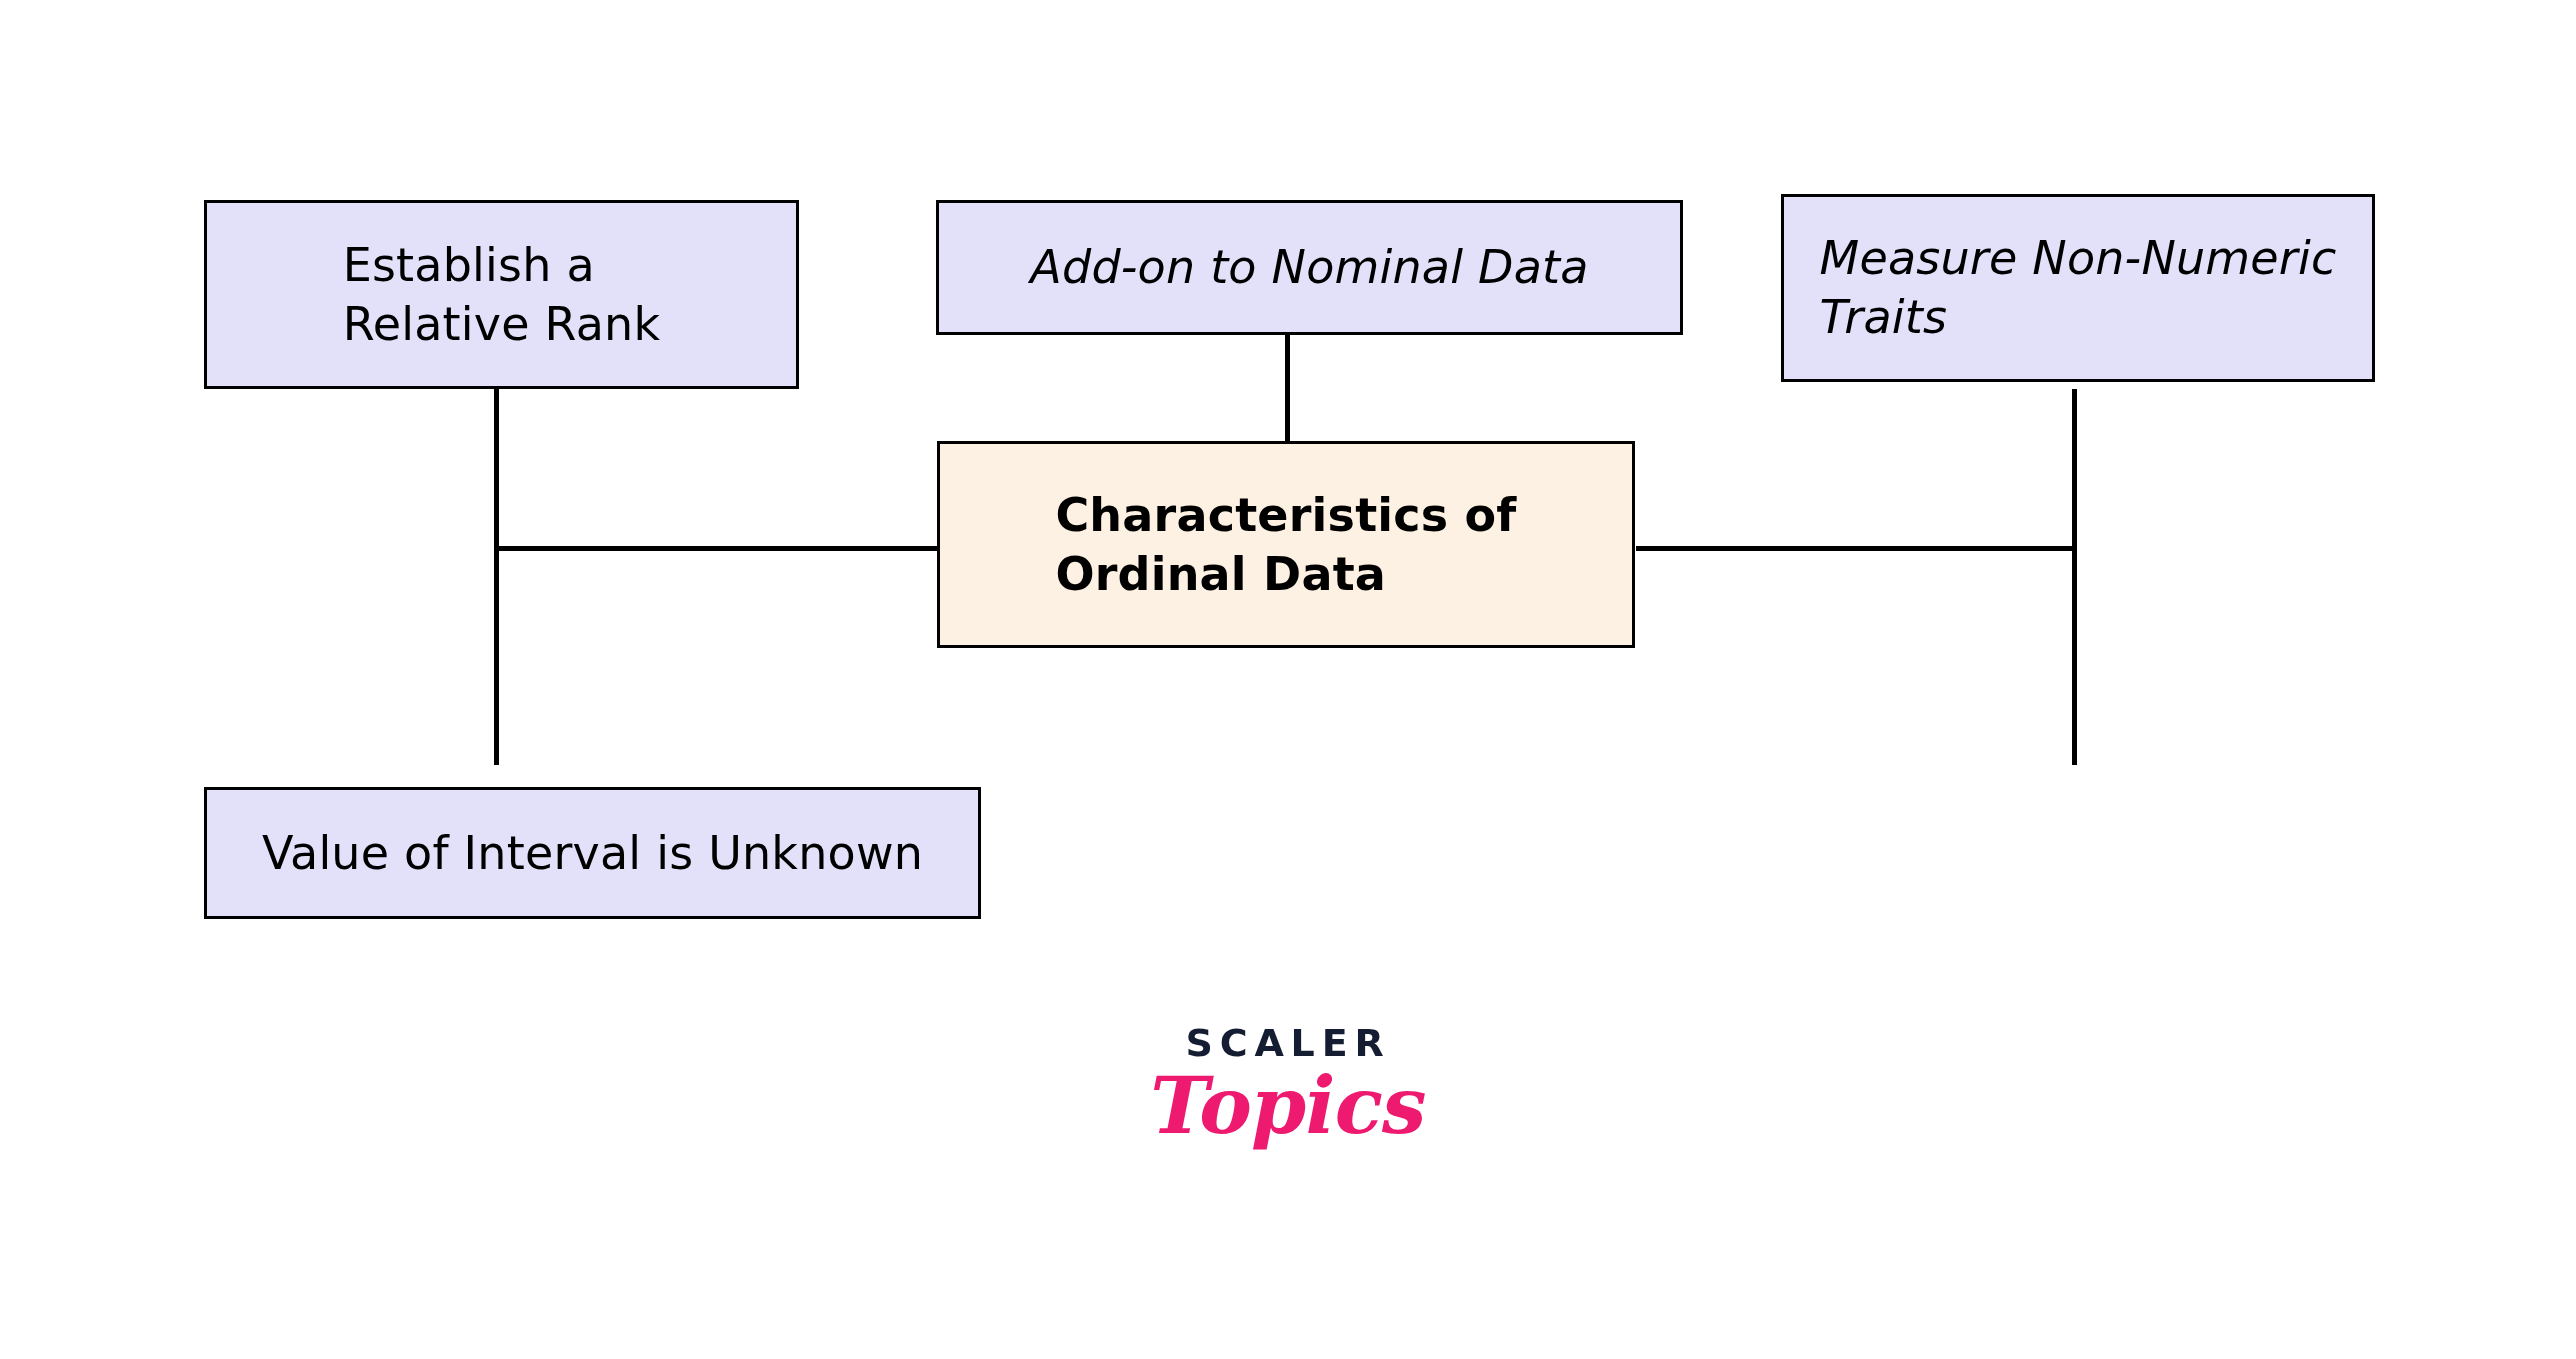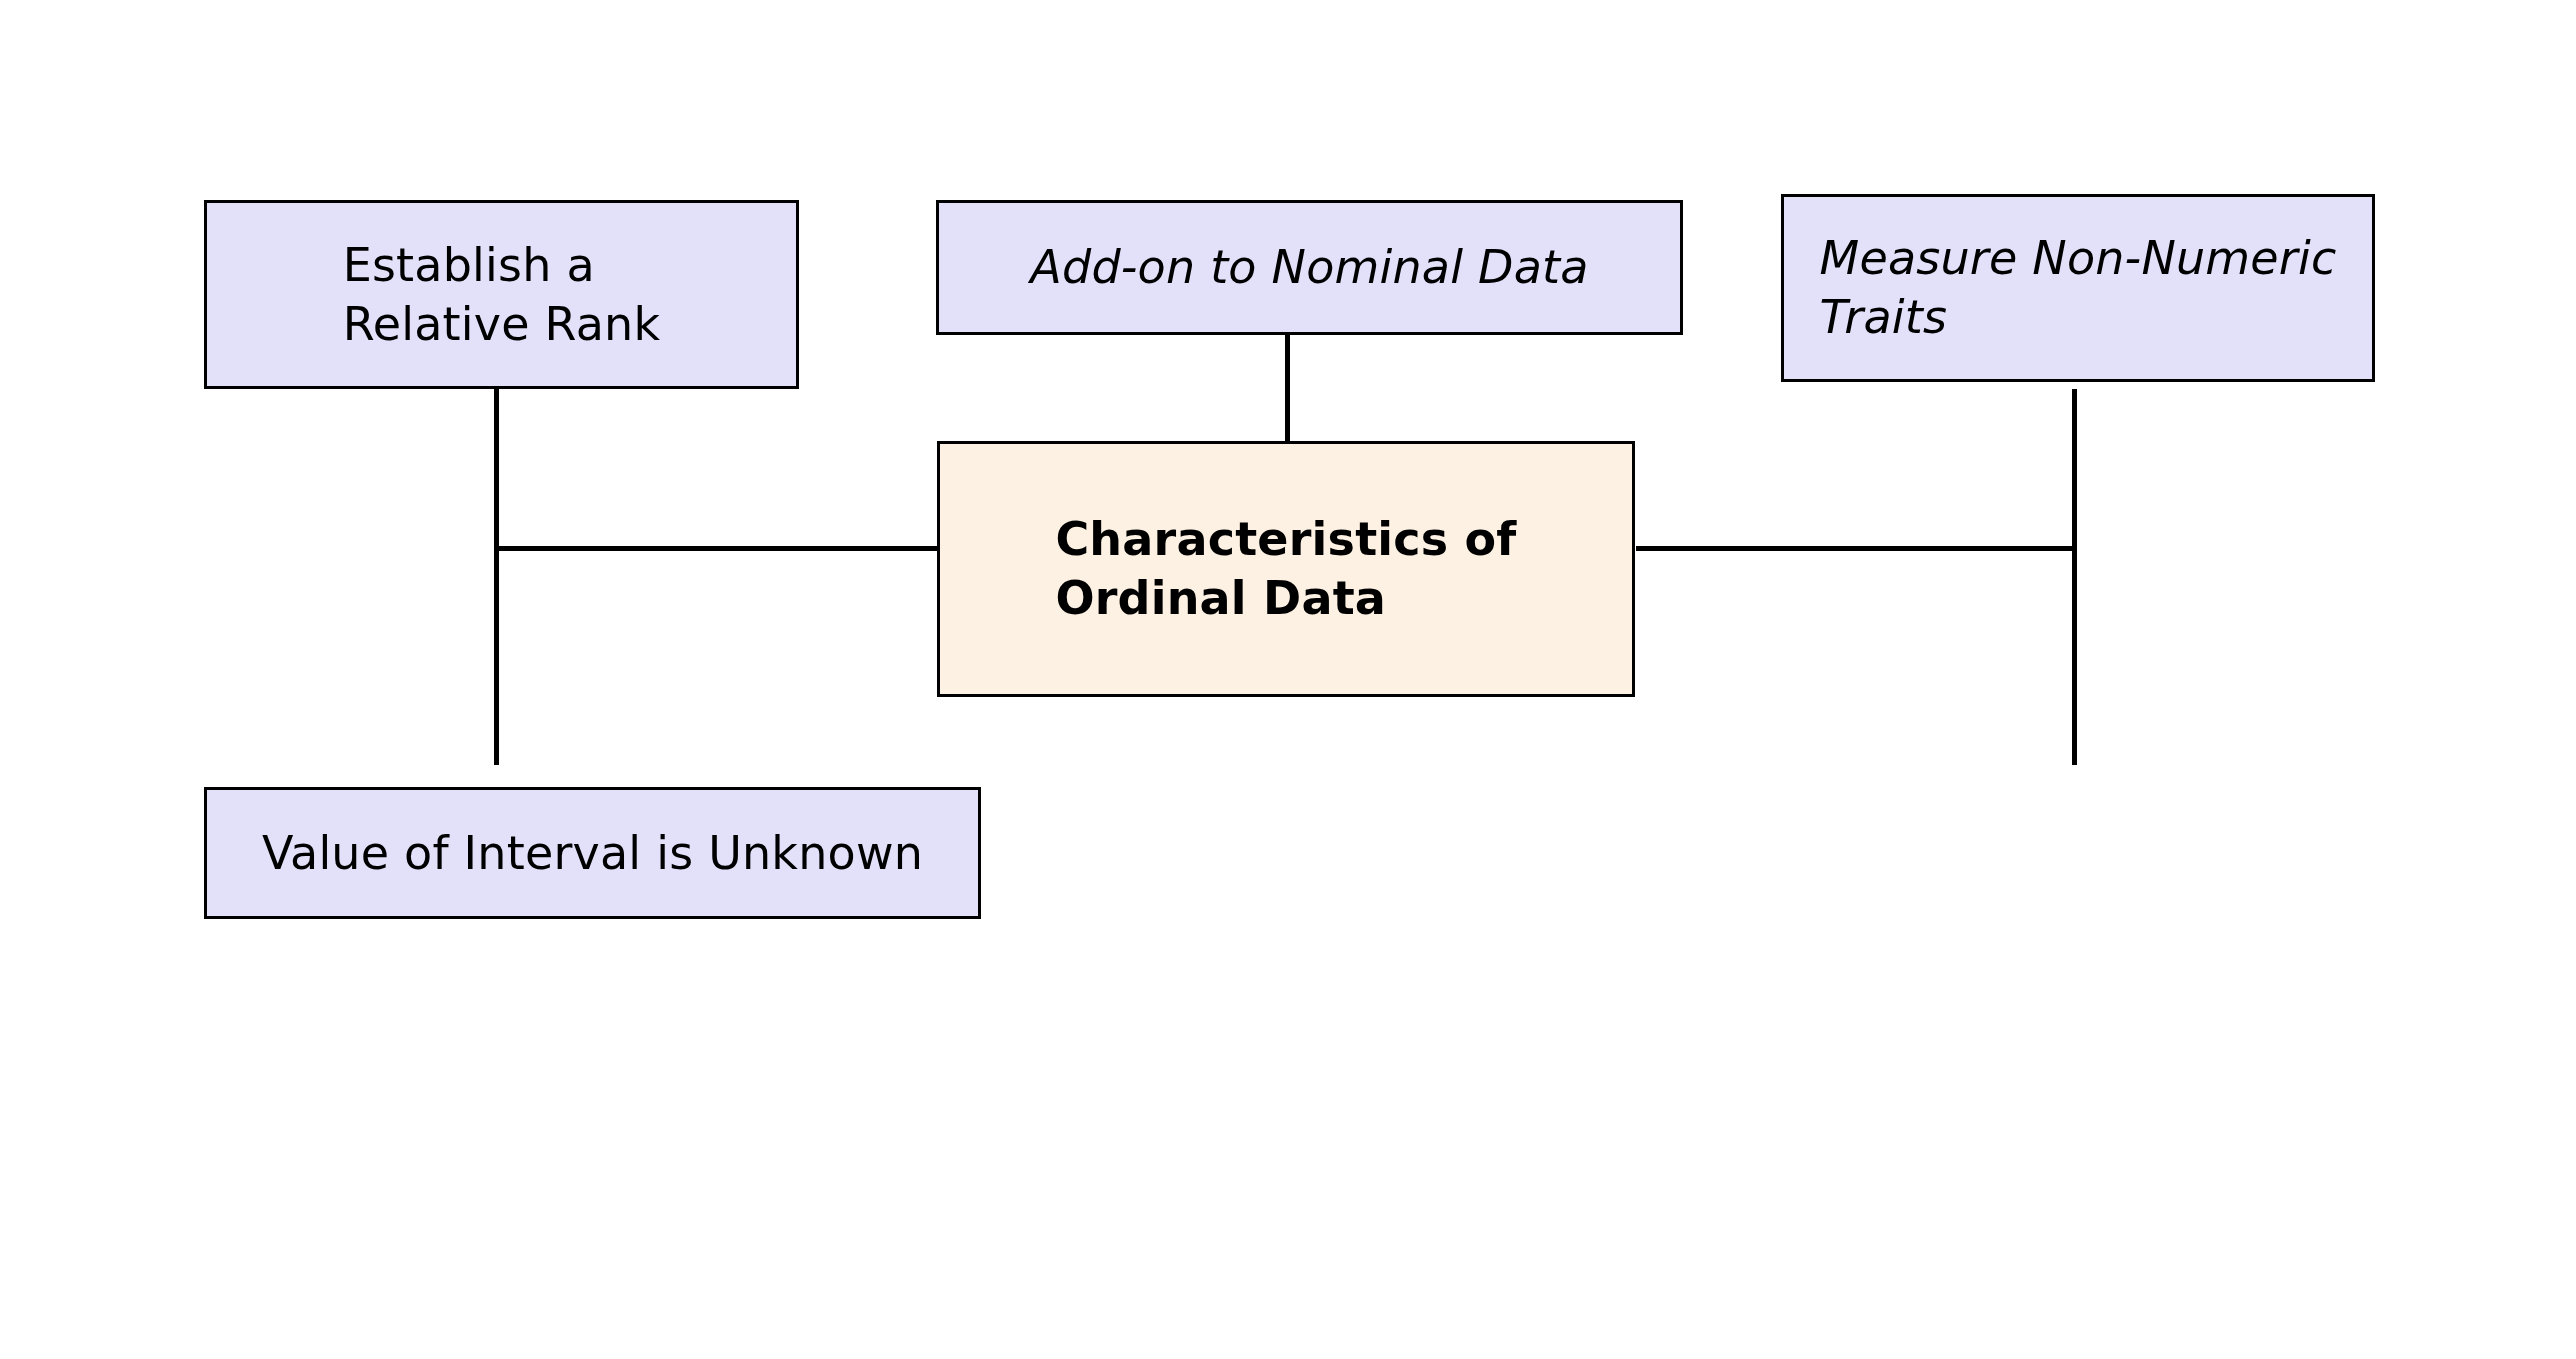--- a/index.html
+++ b/index.html
@@ -51,21 +51,21 @@
     background: #fcf1e2;
     font-size: 46px;
     font-weight: 700;
     letter-spacing: 0.2px;
   }
 
   
   #node-establish-relative-rank { left: 204px;  top: 200px;  width: 595px;  height: 189px; }
   #node-add-on-nominal-data     { left: 936px; top: 200px;  width: 747px;  height: 135px; font-style: italic; }
   #node-measure-non-numeric     { left: 1781px; top: 194px;  width: 594px;  height: 188px; font-style: italic; }
-  #node-characteristics-ordinal { left: 937px; top: 441px;  width: 698px;  height: 256px; }
+  #node-characteristics-ordinal { left: 937px; top: 441px;  width: 698px;  height: 207px; }
   #node-value-interval-unknown  { left: 204px;  top: 787px; width: 777px; height: 132px; }
   #node-ordinal-has-median      { left: 1598px; top: 765px; width: 777px; height: 132px; }
 
   
   .logo {
     position: absolute;
     left: 0;
     top: 1024px;
     width: 2576px;
     text-align: center;
@@ -119,15 +119,19 @@
 
   <div class="node branch" id="node-measure-non-numeric">Measure Non-Numeric
 Traits</div>
 
   <div class="node center" id="node-characteristics-ordinal">Characteristics of
 Ordinal Data</div>
 
   <div class="node branch" id="node-value-interval-unknown">Value of Interval is Unknown</div>
 
 
+  <div class="logo">
+    <span class="logo-scaler">SCALER</span>
+    <span class="logo-topics">Topics</span>
+  </div>
 
 </div>
 
 
 </body></html>

